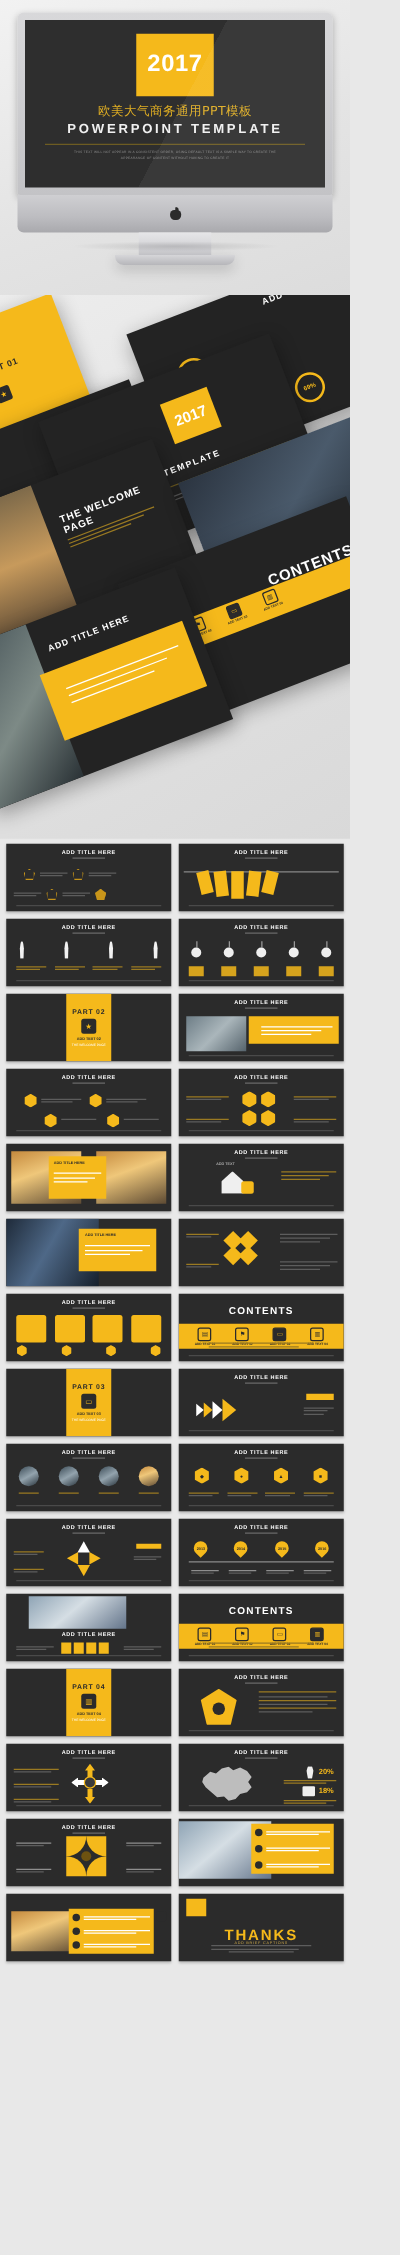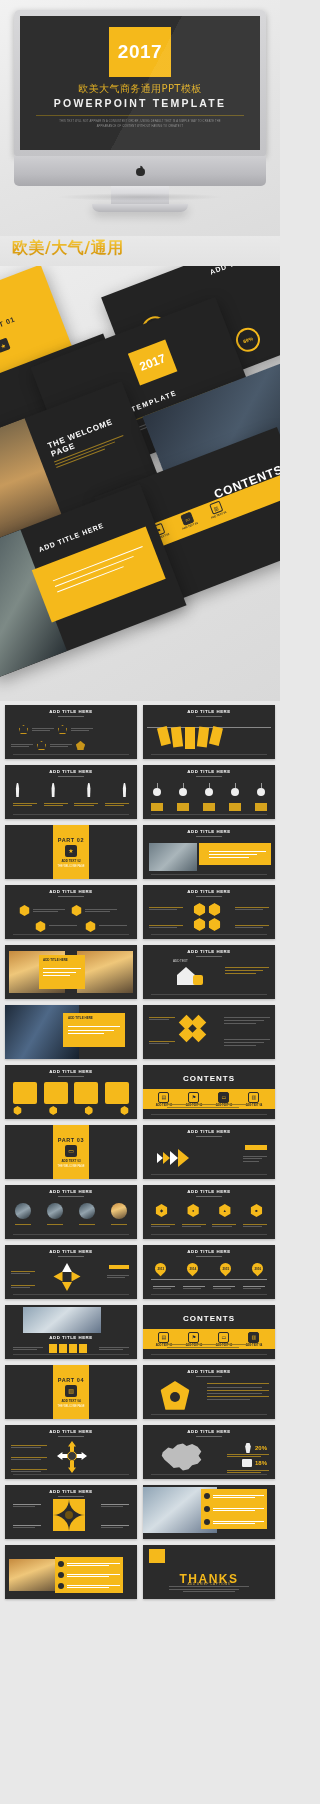--- a/index.html
+++ b/index.html
@@ -284,23 +284,20 @@
       <div class="imac-chin">
         <div class="apple-logo"></div>
       </div>
       <div class="imac-foot-wrap">
         <div class="imac-neck"></div>
         <div class="imac-foot"></div>
       </div>
     </div>
   </div>
 
-  <div class="section-head">
-    <h1>欧美/大气/通用</h1>
-  </div>
 
   <div class="showcase">
 
     <div class="sc sc1 sc-yellow">
       <div class="abs flexc" style="left:0;right:0;top:38px;">
         <span class="part-num" style="font-size:7px;">PART 01</span>
       </div>
       <div class="abs part-ico" style="left:50px;top:56px;">★</div>
     </div>
 

